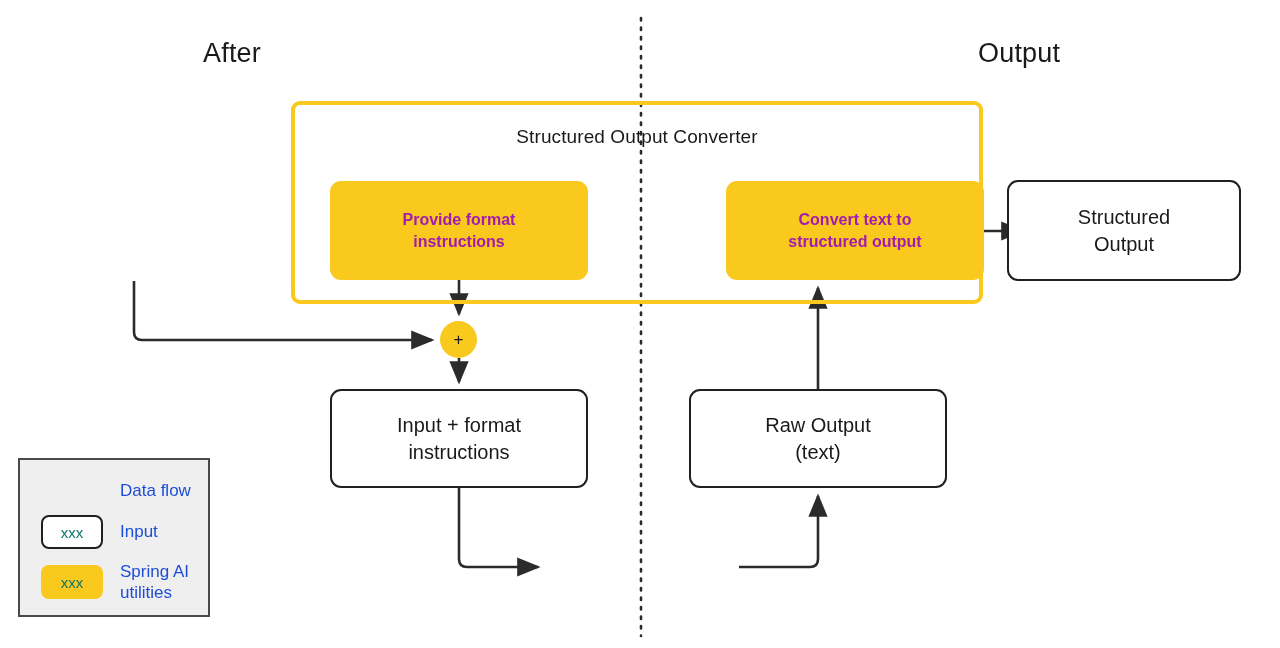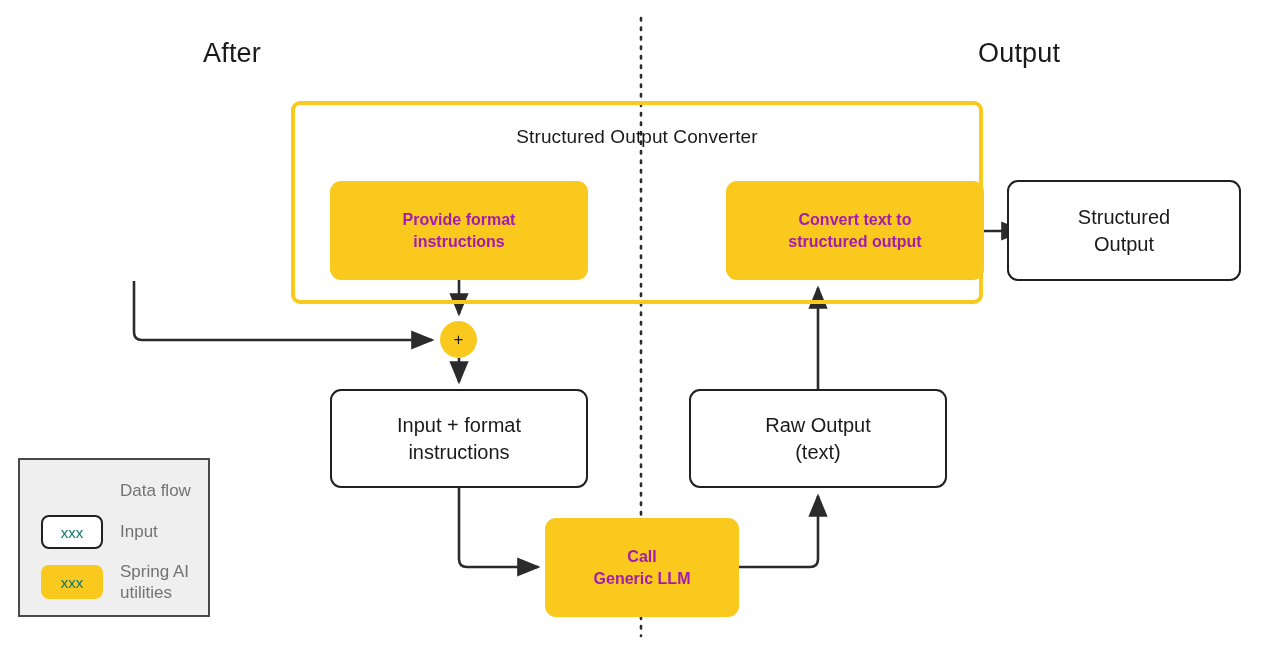--- a/index.html
+++ b/index.html
@@ -150,21 +150,21 @@
     background: #ffffff;
     border: 2.5px solid #20201f;
   }
   .legend-swatch.util {
     background: #FAC91E;
     border: none;
   }
   .legend-text {
     margin-left: 12px;
     font-size: 17px;
-    color: #737373;
+    color: #1d4ed8;
     line-height: 1.25;
     white-space: pre-line;
   }
   .legend-arrow-key {
     width: 72px;
     height: 20px;
     flex: 0 0 72px;
     display: flex;
     align-items: center;
   }
@@ -214,21 +214,20 @@
   <div class="node node-data" id="node-structured-out">Structured<br>Output</div>
 
   <div class="node node-util" id="node-provide-format">Provide format<br>instructions</div>
 
   <div class="node node-util" id="node-convert-text">Convert text to<br>structured  output</div>
 
   <div class="node node-data" id="node-input-format">Input + format<br>instructions</div>
 
   <div class="node node-data" id="node-raw-output">Raw Output<br>(text)</div>
 
-  <div class="node node-util" id="node-call-llm">Call<br>Generic LLM</div>
 
   <div class="plus-node">+</div>
 
   <div class="legend">
 
     <div class="legend-row" id="legend-row-0">
       <div class="legend-arrow-key"></div>
       <div class="legend-text">Data flow</div>
     </div>
 

